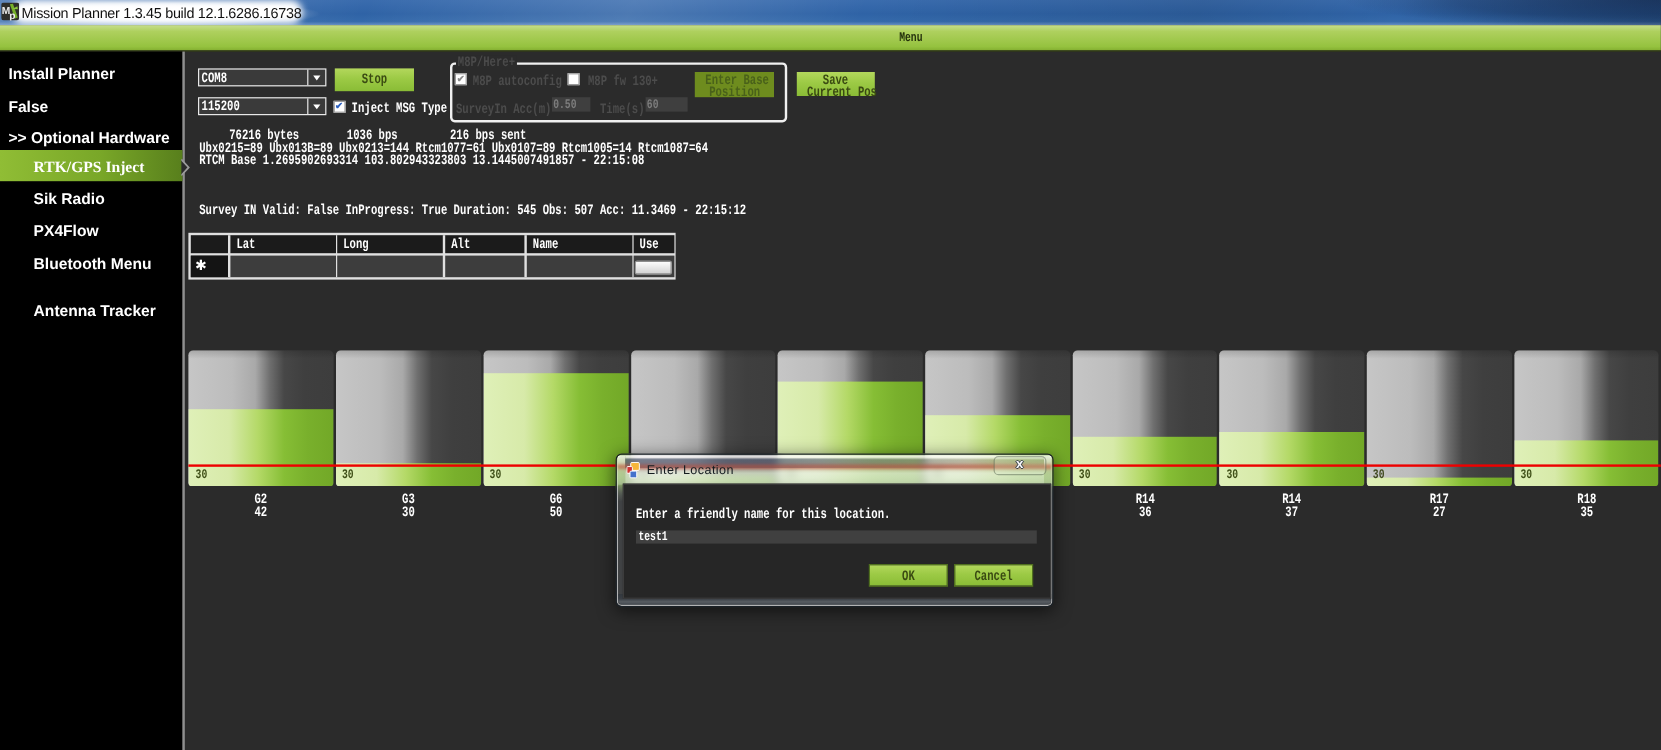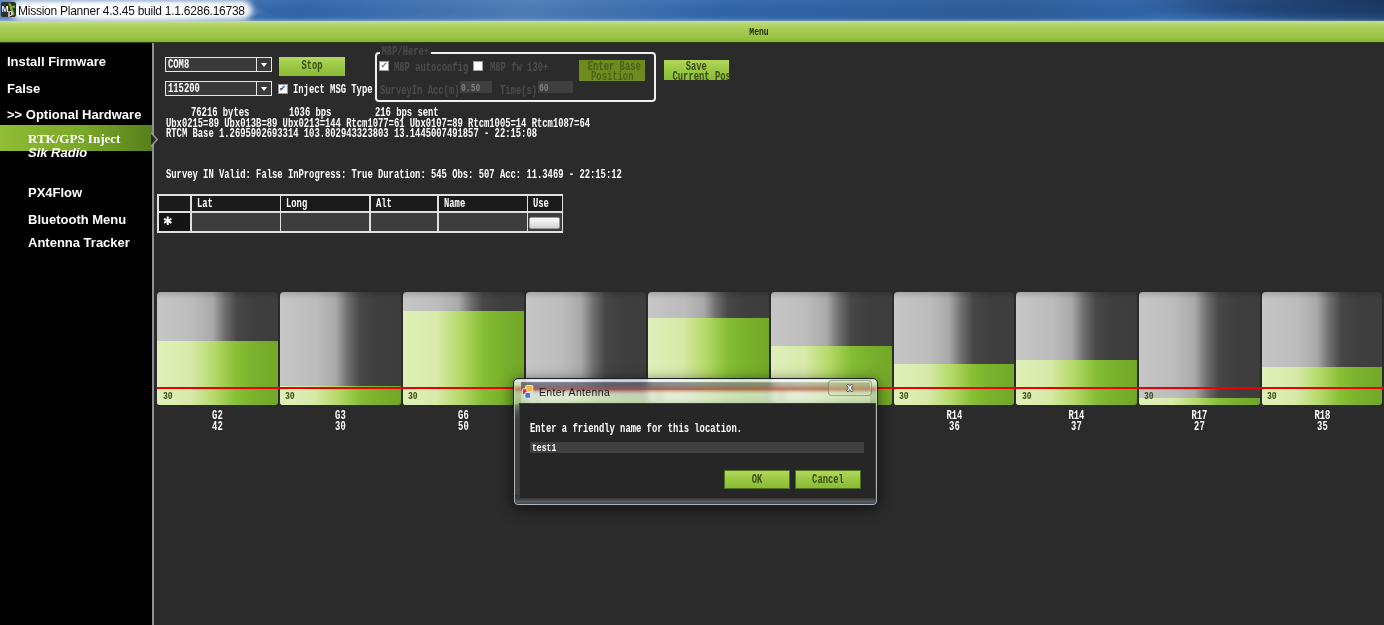--- a/index.html
+++ b/index.html
@@ -22,40 +22,40 @@
   <div class="abs" style="right:0;top:0;width:420px;height:21px;background:radial-gradient(ellipse 90% 160% at 100% 0%,rgba(8,22,52,.5) 0%,rgba(8,22,52,.28) 45%,rgba(8,22,52,0) 70%);"></div>
   <div class="abs" style="left:10px;top:0px;width:242px;height:20px;background:#fff;border-radius:10px;filter:blur(3px);"></div>
   <div class="abs" style="left:2px;top:2px;width:265px;height:19px;background:radial-gradient(ellipse 50% 60% at 50% 50%,rgba(255,255,255,.8) 40%,rgba(255,255,255,0) 100%);"></div>
   <svg class="abs" style="left:1px;top:2px" width="15" height="15" viewBox="0 0 15 15">
       <rect x="0" y="0" width="15" height="15" rx="2" fill="#2e2e2a"></rect>
       <path d="M7.2 1.5 L9.8 1.2 L13.8 12.5 L11.5 13.5 Z" fill="#76b02a"></path>
       <path d="M9.2 5.5 L13.5 3.2 L13.9 5.8 Z" fill="#8cc63f"></path>
       <text x="0.5" y="9.5" font-family="Liberation Sans" font-weight="bold" font-size="8.5" fill="#ececec">M</text>
       <text x="6.8" y="13.8" font-family="Liberation Sans" font-weight="bold" font-size="8.5" fill="#ececec">p</text>
     </svg>
-  <div class="abs" style="left:18px;top:3.5px;font:12px 'Liberation Sans',sans-serif;letter-spacing:-0.25px;color:#111;">Mission Planner 4.3.45 build 1.1.6286.16738</div>
+  <div class="abs" style="left:18px;top:3.5px;font:12px 'Liberation Sans',sans-serif;letter-spacing:-0.25px;color:#111;">Mission Planner 1.3.45 build 12.1.6286.16738</div>
 </div>
 
 <div class="abs" style="left:0;top:21px;width:1384px;height:22px;background:linear-gradient(to bottom,#c6de8b 0%,#aed05e 25%,#a0c84c 60%,#95c23f 85%,#84af31 100%);border-bottom:1px solid #333d14;"></div>
 <div class="mc" style="left:659px;top:26px;width:200px;color:#24300c;font-size:11px;">Menu</div>
 
 <div class="abs" style="left:0;top:43px;width:152px;height:582px;background:#000;"></div>
 <div class="abs" style="left:152px;top:43px;width:1.5px;height:582px;background:#8f8f8f;"></div>
-<div class="sb" style="left:7px;top:54px;">Install Firmware</div>
+<div class="sb" style="left:7px;top:54px;">Install Planner</div>
 <div class="sb" style="left:7px;top:81px;">False</div>
 <div class="sb" style="left:7px;top:107px;">&gt;&gt; Optional Hardware</div>
 <div class="abs" style="left:0;top:125px;width:152px;height:26px;background:linear-gradient(to right,#90bd35 0%,#79a728 55%,#587f1c 100%);"></div>
 <svg class="abs" style="left:151px;top:131.5px" width="8" height="15" viewBox="0 0 8 15">
     <path d="M0 0.75 L6.2 7.5 L0 14.25" fill="#2b2b2b" stroke="#9a9a9a" stroke-width="1.5"></path>
   </svg>
 <div class="sb" style="left:28px;top:131px;font-family:Liberation Serif, serif;">RTK/GPS Inject</div>
-<div class="sb" style="left:28px;top:145px;font-style:italic;">Sik Radio</div>
+<div class="sb" style="left:28px;top:158px;">Sik Radio</div>
 <div class="sb" style="left:28px;top:184.5px;">PX4Flow</div>
 <div class="sb" style="left:28px;top:212px;">Bluetooth Menu</div>
-<div class="sb" style="left:28px;top:235px;">Antenna Tracker</div>
+<div class="sb" style="left:28px;top:251px;">Antenna Tracker</div>
 
 <div class="combo" style="top:57px;">
     <span style="font:bold 12px 'Liberation Mono';color:#fff;position:absolute;left:2px;top:0px;transform:scaleX(.736);transform-origin:0 0;">COM8</span>
     <div class="btn"></div>
   </div>
 <div class="combo" style="top:80.5px;">
     <span style="font:bold 12px 'Liberation Mono';color:#fff;position:absolute;left:2px;top:0px;transform:scaleX(.736);transform-origin:0 0;">115200</span>
     <div class="btn"></div>
   </div>
 <div class="gbtn" style="left:278.5px;top:56.5px;width:66px;height:19px;"></div>
@@ -166,21 +166,21 @@
   <div class="abs" style="left:1px;top:1px;width:6px;height:24px;background:linear-gradient(to bottom,rgba(255,255,255,.8),rgba(215,228,205,.6) 40%,rgba(210,224,200,.55));"></div>
   <div class="abs" style="right:1px;top:1px;width:6px;height:24px;background:linear-gradient(to bottom,rgba(255,255,255,.8),rgba(215,228,205,.6) 40%,rgba(210,224,200,.55));"></div>
   <div class="abs" style="left:7px;top:1px;right:7px;height:24px;background:linear-gradient(to bottom,rgba(255,255,255,.85) 0%,rgba(255,255,255,.6) 8%,rgba(190,198,200,.32) 14%,rgba(185,195,195,.3) 37%,rgba(225,235,225,.55) 48%,rgba(238,246,236,.68) 60%,rgba(226,238,214,.66) 100%);"></div>
   <div class="abs" style="left:7px;top:3.2px;right:7px;height:8.8px;background:linear-gradient(to right,rgba(58,76,102,.55) 0%,rgba(58,76,102,.52) 38%,rgba(66,86,108,.34) 62%,rgba(82,98,116,.14) 82%,rgba(92,105,120,.06) 100%);"></div>
   <div class="abs" style="left:1px;top:8.6px;right:1px;height:3.6px;background:rgba(195,80,58,.5);filter:blur(.8px);"></div>
   <svg class="abs" style="left:8px;top:6.5px" width="13" height="14" viewBox="0 0 13 14">
       <rect x="3.6" y="0.4" width="7.2" height="6.6" rx="1" fill="#f5b63a" stroke="#fff" stroke-width="0.8"></rect>
       <rect x="0.4" y="3.8" width="4.6" height="5.6" rx="0.8" fill="#cf3430" stroke="#fff" stroke-width="0.8"></rect>
       <rect x="3" y="7.6" width="5.6" height="5.6" rx="0.8" fill="#4472cc" stroke="#fff" stroke-width="0.8"></rect>
     </svg>
-  <div class="abs" style="left:25.5px;top:7.5px;font:10.5px 'Liberation Sans',sans-serif;letter-spacing:0.35px;color:#141c20;">Enter Antenna</div>
+  <div class="abs" style="left:25.5px;top:7.5px;font:10.5px 'Liberation Sans',sans-serif;letter-spacing:0.35px;color:#141c20;">Enter Location</div>
   <div class="abs" style="left:314.5px;top:1px;width:43.5px;height:16px;background:rgba(225,238,215,.2);border:1px solid rgba(85,100,78,.5);border-radius:4px;"></div>
   <div class="abs" style="left:314.5px;top:2.5px;width:43.5px;height:16px;text-align:center;font:bold 11px 'Liberation Sans',sans-serif;color:#fafafd;text-shadow:-1px 0 0 #4a5256,1px 0 0 #4a5256,0 -1px 0 #4a5256,0 1.2px 0 #3a4246;">x</div>
   <div class="abs" style="left:1px;right:1px;bottom:1px;height:9px;background:linear-gradient(to bottom,rgba(38,46,56,.5) 0%,rgba(52,60,70,.5) 45%,rgba(120,130,140,.42) 72%,rgba(66,74,84,.5) 100%);border-radius:0 0 4px 4px;"></div>
   <div class="abs" style="left:1px;top:25px;width:5.5px;height:14px;background:linear-gradient(to bottom,rgba(170,190,150,.4),rgba(170,190,150,0));"></div>
   <div class="abs" style="right:1px;top:25px;width:5.5px;height:14px;background:linear-gradient(to bottom,rgba(170,190,150,.4),rgba(170,190,150,0));"></div>
   <div class="abs" style="left:5px;top:24.5px;width:357px;height:95.5px;background:#262626;border:1px solid #3c3c3c;"></div>
   <div class="m" style="left:16.5px;top:44.5px;">Enter a friendly name for this location.</div>
   <div class="abs" style="left:16.5px;top:63.5px;width:334px;height:11px;background:#404040;"></div>
   <div class="m" style="left:18.5px;top:63.5px;font-size:11px;">test1</div>
   <div class="gbtn" style="left:210px;top:91.5px;width:66px;height:19px;border:1px solid #50701e;"></div>

